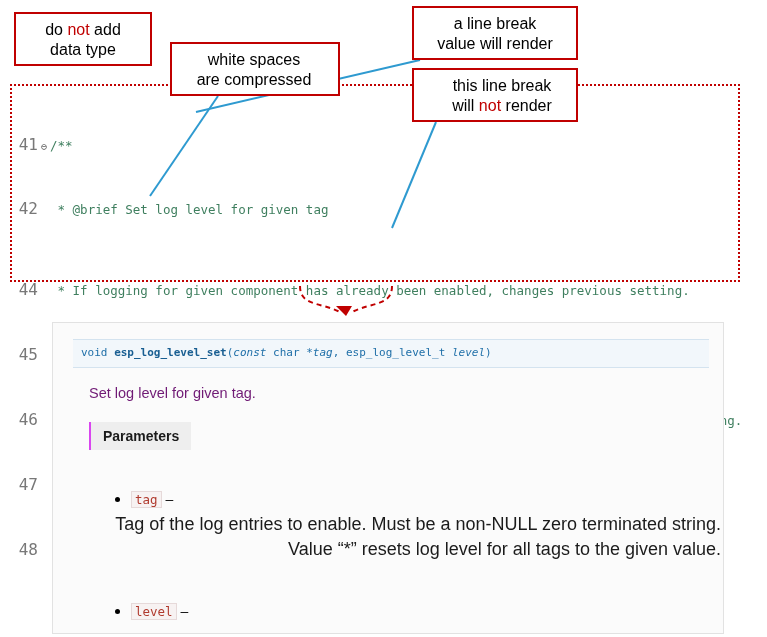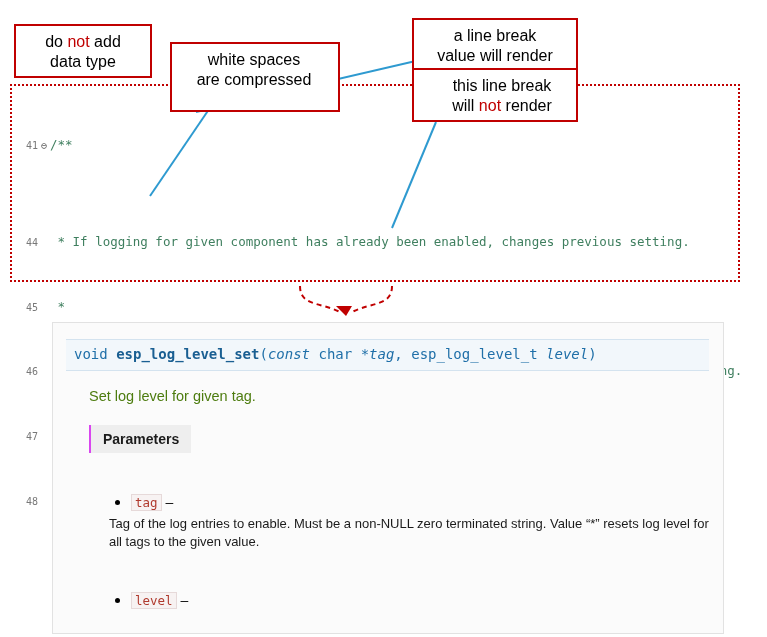--- a/index.html
+++ b/index.html
@@ -25,23 +25,23 @@
     line-height: 1.25;
     text-align: center;
     padding: 6px 10px;
     box-sizing: border-box;
     z-index: 20;
   }
   .callout .hl {
     color: #c00000;
   }
 
-  #callout-datatype { left: 14px;  top: 24px;  width: 138px; height: 54px; }
-  #callout-spaces   { left: 170px; top: 42px;  width: 170px; height: 70px; padding-left: 8px; }
-  #callout-break-ok { left: 412px; top: 18px;   width: 166px; height: 54px; }
+  #callout-datatype { left: 14px;  top: 12px;  width: 138px; height: 54px; }
+  #callout-spaces   { left: 170px; top: 42px;  width: 170px; height: 54px; padding-left: 8px; }
+  #callout-break-ok { left: 412px; top: 6px;   width: 166px; height: 54px; }
   #callout-break-no { left: 412px; top: 68px;  width: 166px; height: 54px; padding-left: 24px; }
 
   
   #leaders {
     position: absolute;
     left: 0; top: 0;
     width: 767px; height: 637px;
     z-index: 15;
     pointer-events: none;
   }
@@ -69,21 +69,21 @@
     display: block;
     height: 16.2px;
     white-space: pre;
   }
   .ln {
     display: inline-block;
     width: 24px;
     text-align: right;
     color: #787878;
     font-family: "DejaVu Sans Mono", monospace;
-    font-size: 10px;
+    font-size: 16px;
   }
   .fold {
     display: inline-block;
     width: 12px;
     text-align: center;
     color: #606060;
     font-size: 10px;
   }
   .cmt { color: #3f7f5f; }
 
@@ -93,41 +93,41 @@
     left: 52px;
     top: 322px;
     width: 672px;
     height: 312px;
     background: #fbfbfb;
     border: 1px solid #e2e2e2;
     box-sizing: border-box;
     z-index: 10;
   }
   #doc-signature {
-    margin: 16px 14px 0 13px;
+    margin: 16px 14px 0 20px;
     padding: 6px 8px 8px 8px;
     background: #f2f7fb;
     border-top: 1px solid #d4e3ef;
     border-bottom: 1px solid #d4e3ef;
     font-family: "DejaVu Sans Mono", monospace;
-    font-size: 14px;
+    font-size: 11px;
     color: #1f6fa8;
     white-space: nowrap;
   }
   #doc-signature .fn {
     font-weight: bold;
     color: #1a5f92;
   }
   #doc-signature .ital {
     font-style: italic;
   }
   .doc-para {
     margin: 16px 36px 0 36px;
     font-size: 14.5px;
-    color: #4d7c0f;
+    color: #701a75;
     line-height: 1.35;
   }
   #params-head {
     margin: 18px 0 0 36px;
     display: inline-block;
     background: #eeeeee;
     border-left: 2px solid #d946ef;
     padding: 6px 12px;
     font-size: 14px;
     font-weight: bold;
@@ -149,24 +149,25 @@
     background: #f7f2f2;
     border: 1px solid #e6d9d9;
     padding: 0 3px;
   }
   .param-dash {
     font-size: 14px;
     color: #1b1b1b;
   }
   .param-desc {
     margin: 4px 0 0 -22px;
-    font-size: 13px;
+    font-size: 18px;
     color: #1b1b1b;
     line-height: 1.4;
     max-width: 612px;
+    text-align: right;
   }
 </style>
 </head>
 <body>
 
 <svg id="leaders" viewBox="0 0 767 637">
 
   <line x1="218" y1="96" x2="150" y2="196" stroke="#2e9ad0" stroke-width="2"></line>
 
   <line x1="420" y1="60" x2="196" y2="112" stroke="#2e9ad0" stroke-width="2"></line>
@@ -196,20 +197,21 @@
 <div class="callout" id="callout-break-no">
   <span>this line break</span><br>
   <span>will </span><span class="hl">not</span><span> render</span>
 </div>
 
 <div id="code-block">
   <div class="code-lines">
 
     <span class="code-row"><span class="ln">41</span><span class="fold">⊖</span><span class="cmt">/**</span></span>
 
+    <span class="code-row"><span class="ln">42</span><span class="fold"></span><span class="cmt"> * @brief Set log level for given tag</span></span>
 
 
     <span class="code-row"><span class="ln">44</span><span class="fold"></span><span class="cmt"> * If logging for given component has already been enabled, changes previous setting.</span></span>
 
     <span class="code-row"><span class="ln">45</span><span class="fold"></span><span class="cmt"> *</span></span>
 
     <span class="code-row"><span class="ln">46</span><span class="fold"></span><span class="cmt"> * @param tag   Tag of the log entries to enable. Must be a non-NULL zero terminated string.</span></span>
 
     <span class="code-row"><span class="ln">47</span><span class="fold"></span><span class="cmt"> *              Value "*" resets log level for all tags to the given value.</span></span>
 

